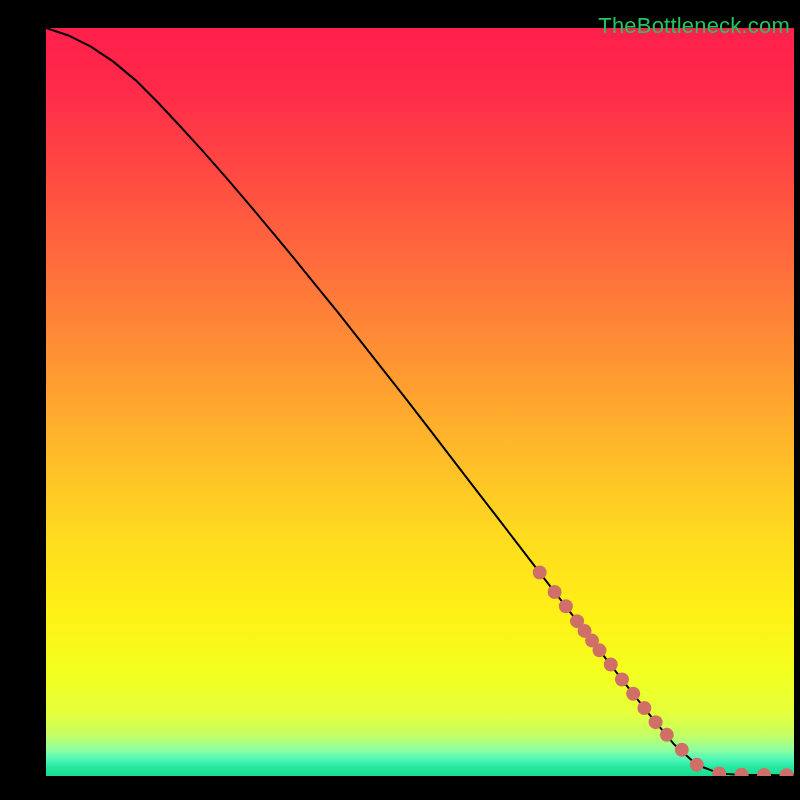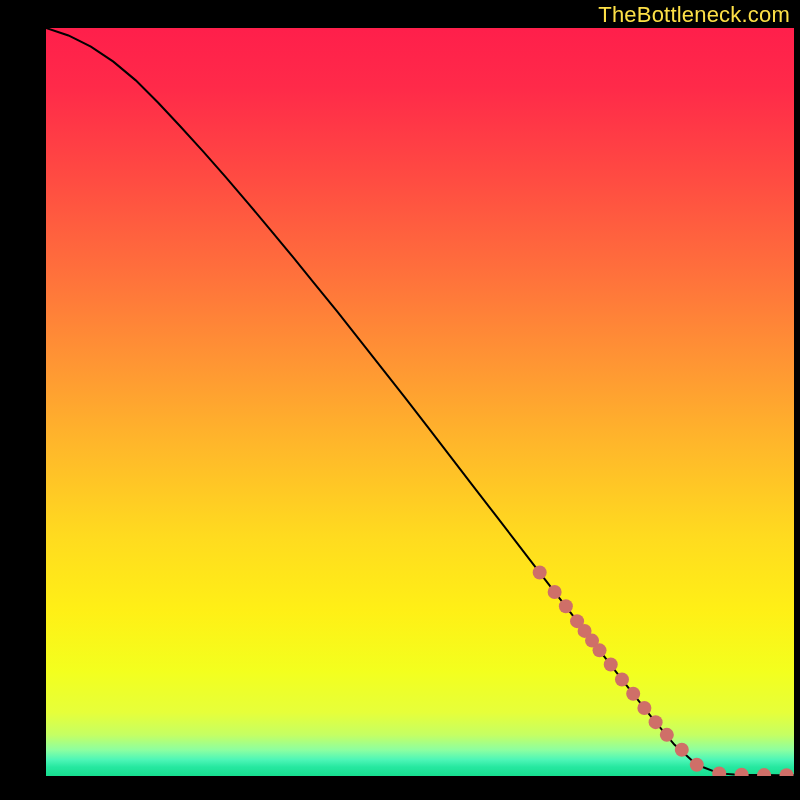--- a/index.html
+++ b/index.html
@@ -11,23 +11,23 @@
     font-family: Arial, Helvetica, sans-serif;
     overflow: hidden;
   }
   .stage {
     position: relative;
     width: 800px;
     height: 800px;
   }
   .source-label {
     position: absolute;
-    top: 2px;
+    top: 13px;
     right: 10px;
-    color: #fde047;
+    color: #22c55e;
     font-size: 22px;
     font-weight: 400;
     letter-spacing: 0.2px;
     z-index: 5;
   }
   .plot-wrap {
     position: absolute;
     left: 46px;
     top: 28px;
     width: 748px;

